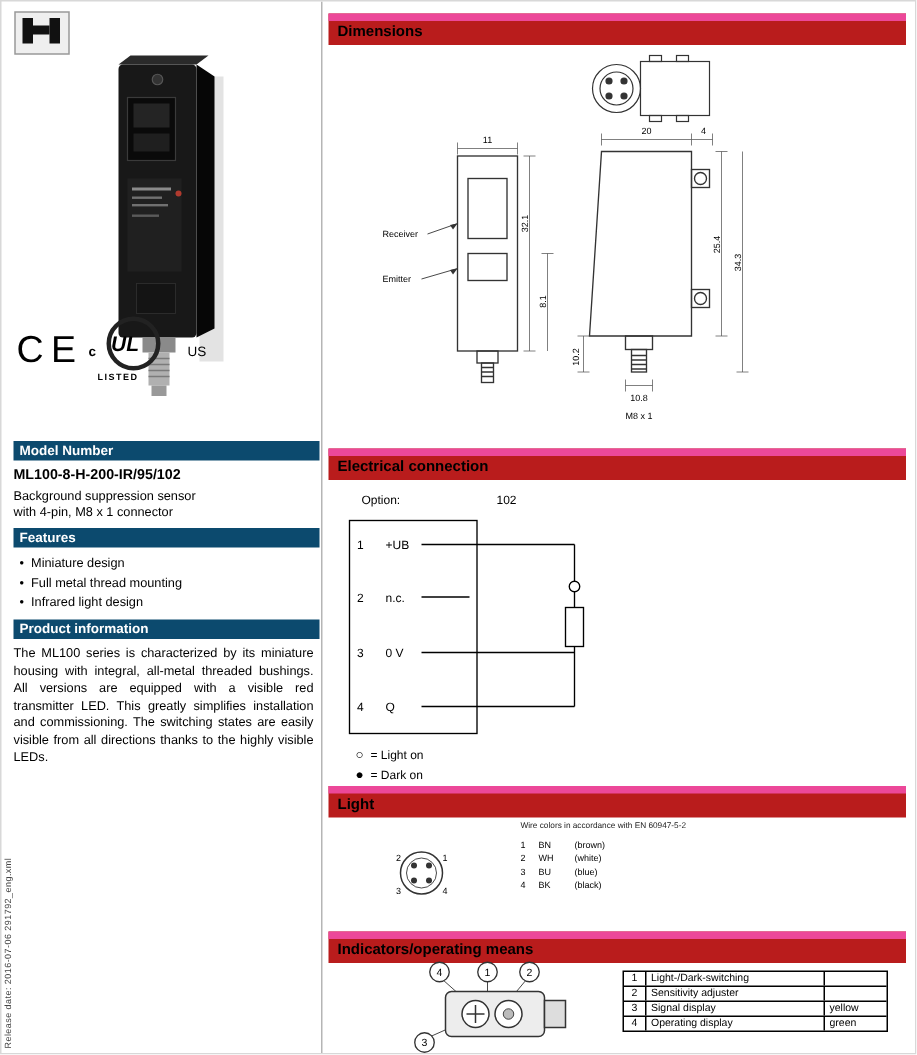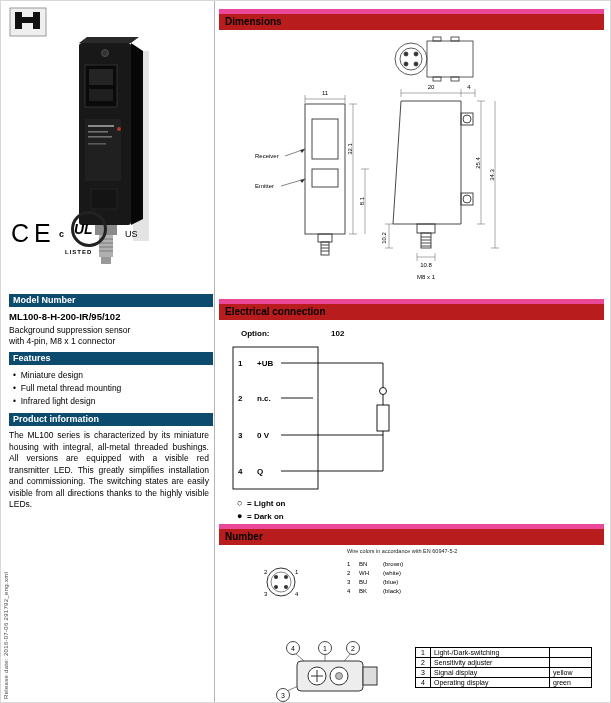--- a/index.html
+++ b/index.html
@@ -194,21 +194,21 @@
       <text x="261" y="134" font-size="6" fill="#000" transform="rotate(-90 261 134)" text-anchor="middle">25.4</text>
       <text x="275" y="146" font-size="6" fill="#000" transform="rotate(-90 275 146)" text-anchor="middle">34.3</text>
       <text x="167" y="209" font-size="6" fill="#000" transform="rotate(-90 167 209)" text-anchor="middle">10.2</text>
       <text x="207" y="238" font-size="6" text-anchor="middle" fill="#000">10.8</text>
       <text x="207" y="250" font-size="6" text-anchor="middle" fill="#000">M8 x 1</text>
     </svg>
   </div>
 
   <div class="abs bar-gray" style="left:218px;top:298px;">Electrical connection</div>
 
-  <div class="abs" style="left:218px;top:318px;width:385px;height:205px;font-weight:bold;">
+  <div class="abs" style="left:218px;top:318px;width:385px;height:205px;">
     <div class="abs opt-label" style="left:22px;top:10px;">Option:</div>
     <div class="abs opt-label" style="left:112px;top:10px;">102</div>
 
     <div class="abs" style="left:4px;top:24px;">
       <svg width="210" height="150" viewBox="0 0 210 150">
         <rect x="10" y="4" width="85" height="142" fill="none" stroke="#000" stroke-width="0.9"></rect>
 
         <g stroke="#000" stroke-width="0.9">
           <line x1="58" y1="20" x2="160" y2="20"></line>
           <line x1="58" y1="55" x2="90" y2="55"></line>
@@ -230,21 +230,21 @@
         <text x="34" y="131" font-size="8" fill="#000">Q</text>
       </svg>
     </div>
 
     <div class="abs" style="left:18px;top:178px;">
       <div class="legend-line"><span class="legend-sym">○</span><span>= Light on</span></div>
       <div class="legend-line"><span class="legend-sym">●</span><span>= Dark on</span></div>
     </div>
   </div>
 
-  <div class="abs bar-gray" style="left:218px;top:523px;">Number</div>
+  <div class="abs bar-gray" style="left:218px;top:523px;">Light</div>
 
   <div class="abs" style="left:218px;top:543px;width:385px;height:75px;">
     <div class="abs pin-note" style="left:128px;top:4px;">Wire colors in accordance with EN 60947-5-2</div>
 
     <div class="abs" style="left:38px;top:16px;">
       <svg width="48" height="44" viewBox="0 0 48 44">
         <circle cx="24" cy="22" r="14" fill="none" stroke="#333" stroke-width="1"></circle>
         <circle cx="24" cy="22" r="10" fill="none" stroke="#333" stroke-width="0.6"></circle>
         <circle cx="19" cy="17" r="2" fill="#333"></circle>
         <circle cx="29" cy="17" r="2" fill="#333"></circle>
@@ -258,20 +258,21 @@
     </div>
 
     <div class="abs" style="left:128px;top:16px;">
       <div class="pin-row"><span class="pin-num">1</span><span class="pin-code">BN</span><span>(brown)</span></div>
       <div class="pin-row"><span class="pin-num">2</span><span class="pin-code">WH</span><span>(white)</span></div>
       <div class="pin-row"><span class="pin-num">3</span><span class="pin-code">BU</span><span>(blue)</span></div>
       <div class="pin-row"><span class="pin-num">4</span><span class="pin-code">BK</span><span>(black)</span></div>
     </div>
   </div>
 
+  <div class="abs bar-gray" style="left:218px;top:620px;">Indicators/operating means</div>
 
   <div class="abs" style="left:218px;top:638px;width:385px;height:64px;">
     <div class="abs" style="left:50px;top:0;">
       <svg width="140" height="64" viewBox="0 0 140 64">
 
         <g stroke="#333" stroke-width="0.6" fill="none">
           <line x1="26" y1="14" x2="44" y2="30"></line>
           <line x1="56" y1="14" x2="56" y2="26"></line>
           <line x1="82" y1="14" x2="72" y2="26"></line>
           <line x1="18" y1="52" x2="36" y2="44"></line>

